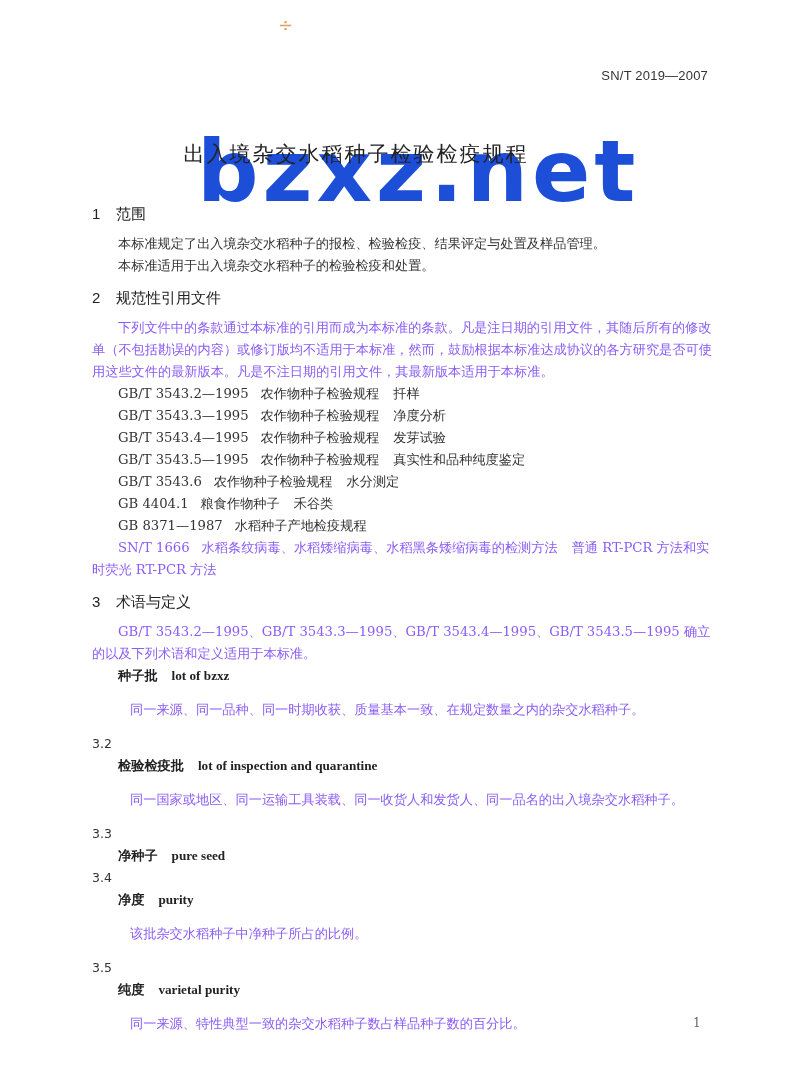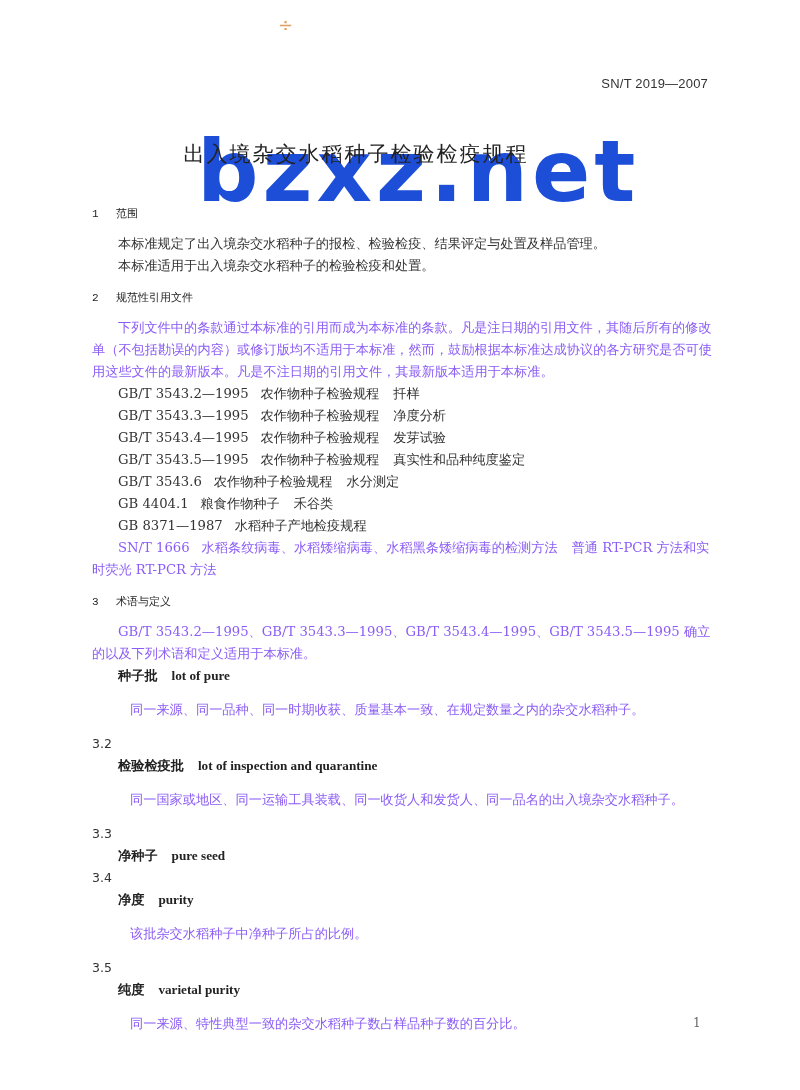--- a/index.html
+++ b/index.html
@@ -2,30 +2,30 @@
 <html><head>
 <meta charset="utf-8">
 <style>
   html, body { margin: 0; padding: 0; background: #ffffff; }
   body { width: 800px; height: 1090px; position: relative; overflow: hidden;
          font-family: "DejaVu Serif", "Liberation Serif", serif; color: #2a2a2a; }
   .page { position: absolute; left: 0; top: 0; width: 800px; height: 1090px; }
   .mark { position: absolute; left: 278px; top: 14px; color: #e0a060; font-size: 18px;
           font-family: "DejaVu Sans", sans-serif; }
   .std-no { position: absolute; right: 92px; top: 68px; font-size: 13px;
-            font-family: "Liberation Sans", sans-serif; color: #333; letter-spacing: 0.2px; margin-top: 8px; }
+            font-family: "Liberation Sans", sans-serif; color: #333; letter-spacing: 0.2px; }
   .watermark { position: absolute; left: 197px; top: 128px; font-size: 86px; font-weight: bold;
                color: #1d4ed8; font-family: "DejaVu Sans", sans-serif; letter-spacing: 4px;
                line-height: 1; z-index: 0; }
   .title { position: absolute; left: 0; width: 712px; top: 140px; text-align: center;
            font-size: 21px; font-family: "DejaVu Sans", sans-serif; color: #222;
            letter-spacing: 2px; z-index: 1; }
   .content { position: absolute; left: 92px; top: 203px; width: 620px; z-index: 1;
              font-size: 13.2px; line-height: 22px; }
-  .h1 { font-family: Liberation Mono, monospace; font-size: 11px; color: #222; margin: 0; }
+  .h1 { font-family: Liberation Sans, sans-serif; font-size: 15px; color: #222; margin: 0; }
   .h1 .num { display: inline-block; width: 24px; }
   .p { text-indent: 26px; margin: 0; color: #8b5cf6; }
   .ind { padding-left: 26px; margin: 0; color: #333; }
   .ref { padding-left: 26px; margin: 0; color: #333; }
   .ref .code { margin-right: 12px; }
   .ref .gap { display: inline-block; width: 14px; }
   .sub { font-family: "DejaVu Sans", sans-serif; font-size: 12.5px; margin: 0; color: #333; }
   .term { padding-left: 26px; margin: 0; font-weight: bold; color: #222; }
   .term .en { margin-left: 14px; font-family: "Liberation Serif", serif; }
   .def { padding-left: 26px; margin: 12px; color: #8b5cf6; }
@@ -67,21 +67,21 @@
     <p class="ref"><span class="code">GB 8371—1987</span><span>水稻种子产地检疫规程</span></p>
     <p class="p"><span class="code" style="margin-right:12px">SN/T 1666</span><span>水稻条纹病毒、水稻矮缩病毒、水稻黑条矮缩病毒的检测方法</span><span class="gap" style="display:inline-block;width:14px"></span><span>普通 RT-PCR 方法和实时荧光 RT-PCR 方法</span></p>
     <div class="sp-a"></div>
 
     <p class="h1">
       <span class="num">3</span><span>术语与定义</span>
     </p>
     <div class="sp-b"></div>
     <p class="p">GB/T 3543.2—1995、GB/T 3543.3—1995、GB/T 3543.4—1995、GB/T 3543.5—1995 确立的以及下列术语和定义适用于本标准。</p>
 
-    <p class="term"><span>种子批</span><span class="en">lot of pure</span></p>
+    <p class="term"><span>种子批</span><span class="en">lot of bzxz</span></p>
     <p class="def">同一来源、同一品种、同一时期收获、质量基本一致、在规定数量之内的杂交水稻种子。</p>
 
     <p class="sub">3.2</p>
     <p class="term"><span>检验检疫批</span><span class="en">lot of inspection and quarantine</span></p>
     <p class="def">同一国家或地区、同一运输工具装载、同一收货人和发货人、同一品名的出入境杂交水稻种子。</p>
 
     <p class="sub">3.3</p>
     <p class="term"><span>净种子</span><span class="en">pure seed</span></p>
 
     <p class="sub">3.4</p>

